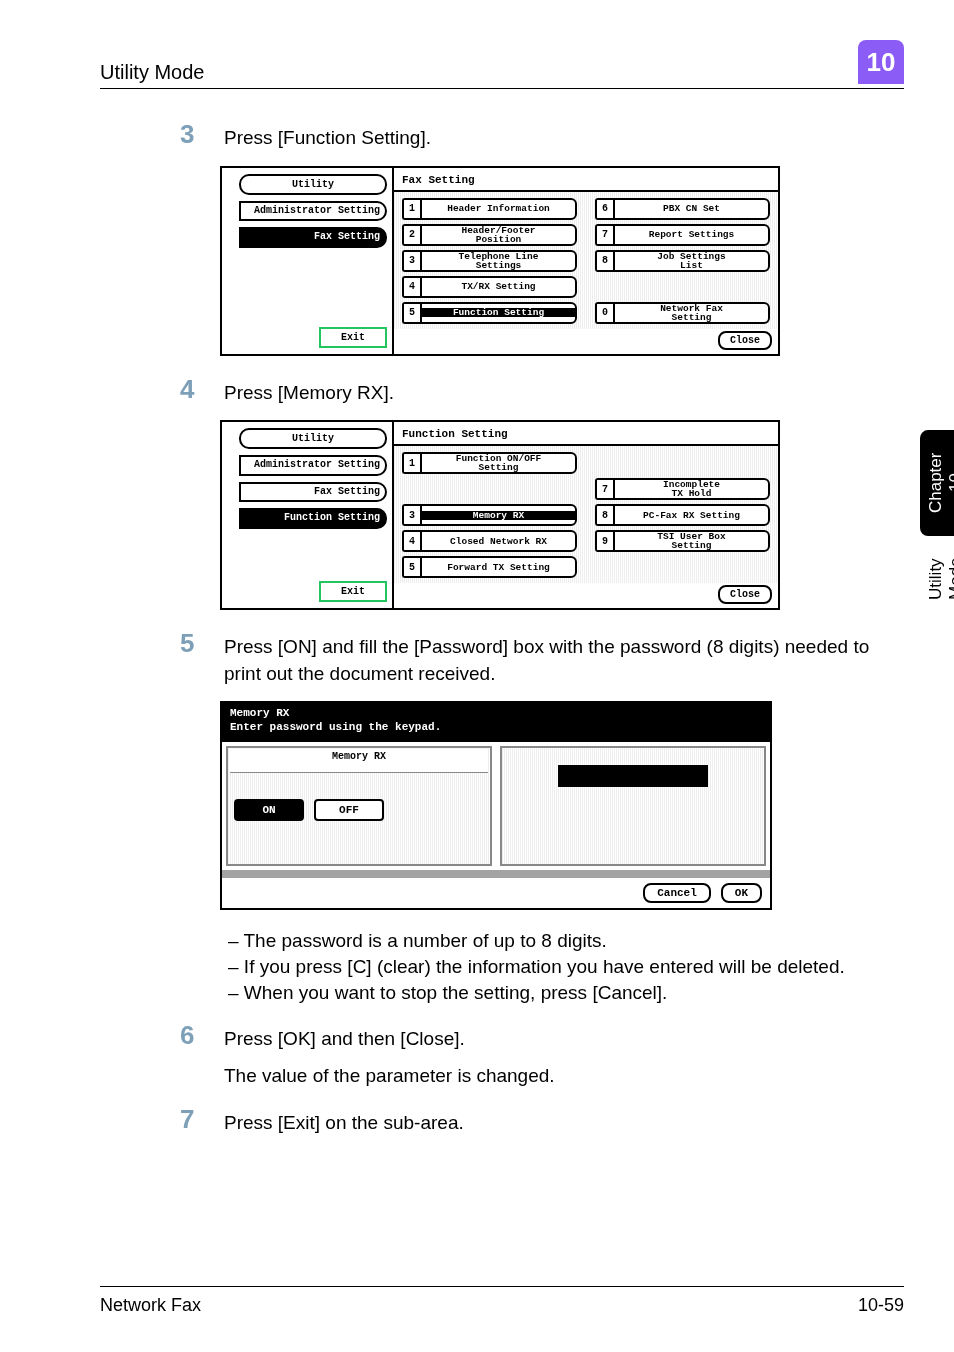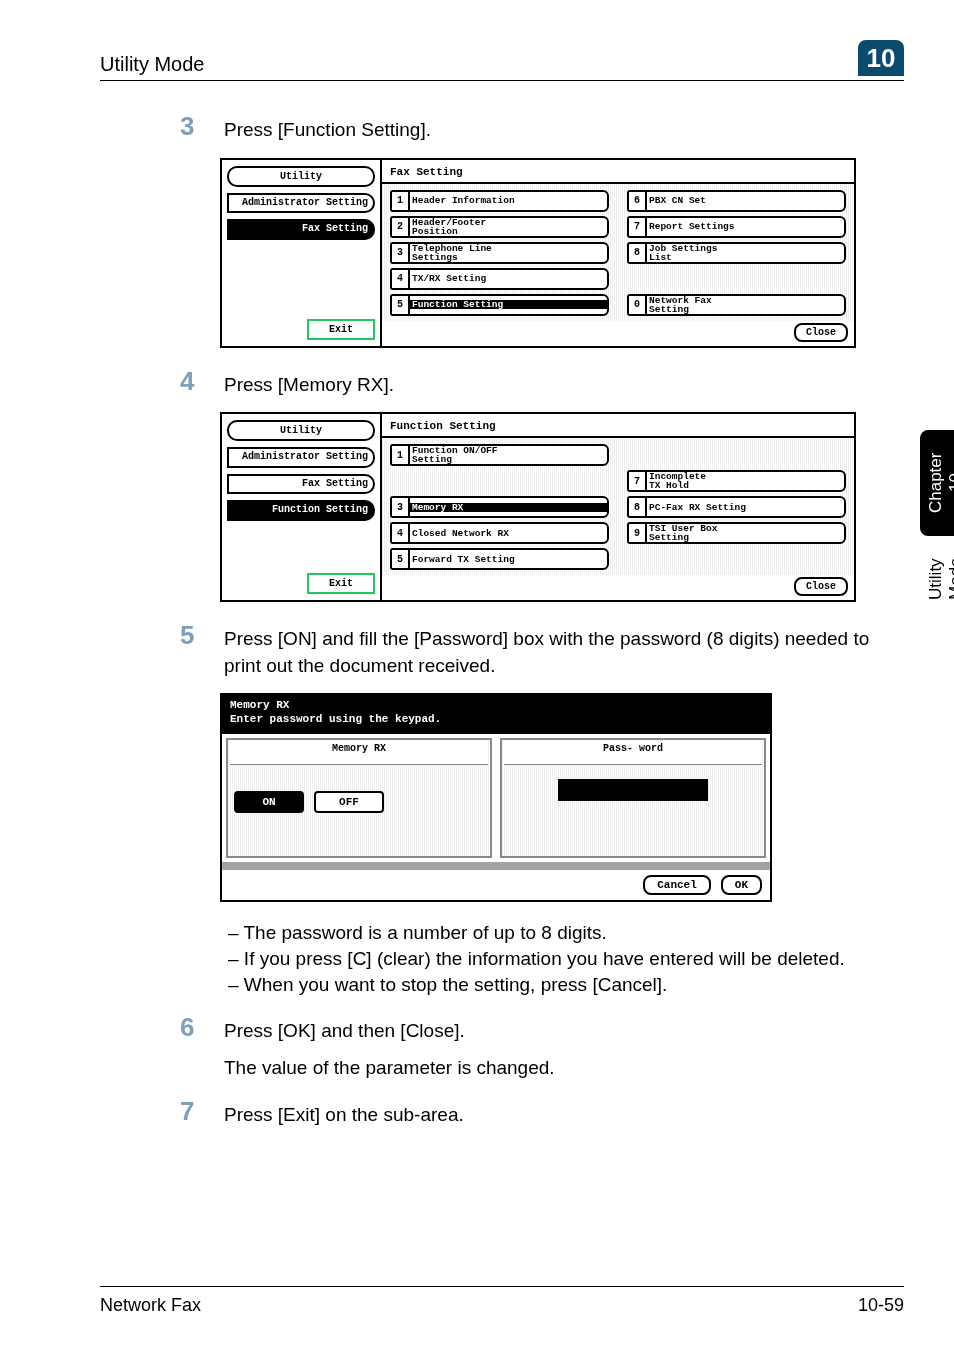--- a/index.html
+++ b/index.html
@@ -18,22 +18,22 @@
       align-items: flex-end;
       border-bottom: 1.5px solid #000;
       padding-bottom: 4px;
     }
     .section-title {
       font-size: 20px;
       font-weight: normal;
     }
     .chapter-badge {
       width: 46px;
-      height: 36px;
-      background: #0c4a6e;
+      height: 44px;
+      background: #8b5cf6;
       color: #fff;
       font-size: 26px;
       font-weight: bold;
       display: flex;
       align-items: center;
       justify-content: center;
       border-radius: 8px 8px 0 0;
     }
     .content {
       padding-top: 30px;
@@ -54,25 +54,26 @@
       font-size: 19px;
       padding-top: 6px;
       line-height: 1.4;
       flex: 1;
     }
     .screenshot {
       display: block;
       margin: 8px 0 18px 40px;
     }
     .ui-panel {
-      width: 636px;
+      width: 560px;
       border: 2px solid #000;
       background: #fff;
       display: flex;
       flex-direction: column;
+      padding-left: 12px;
     }
     .ui-row {
       display: flex;
       height: 186px;
     }
     .ui-sidebar {
       width: 160px;
       border-right: 2px solid #000;
       padding: 6px 5px;
       display: flex;
@@ -147,21 +148,21 @@
       text-align: center;
       border-right: 2px solid #000;
       height: 100%;
       display: flex;
       align-items: center;
       justify-content: center;
       background: #fff;
     }
     .ui-btn-label {
       flex: 1;
-      text-align: left;
+      text-align: center;
       padding: 0 2px;
       line-height: 0.95;
       font-size: 9.5px;
       white-space: pre-line;
     }
     .ui-btn.sel .ui-btn-label {
       background: #000;
       color: #fff;
     }
     .ui-close {
@@ -439,22 +440,20 @@
       </div>
       <div class="mbody">
         <div class="mleft">
           <div class="mlabel">Memory RX</div>
           <div class="toggle-row">
             <div class="tgl on">ON</div>
             <div class="tgl">OFF</div>
           </div>
         </div>
         <div class="mright">
-          <div class="mlabel">Pass-
-word</div>
           <div class="pwbox"></div>
         </div>
       </div>
       <div class="mfooter">
         <div class="mfbtn">Cancel</div>
         <div class="mfbtn">OK</div>
       </div>
     </div>
   </div>
 

